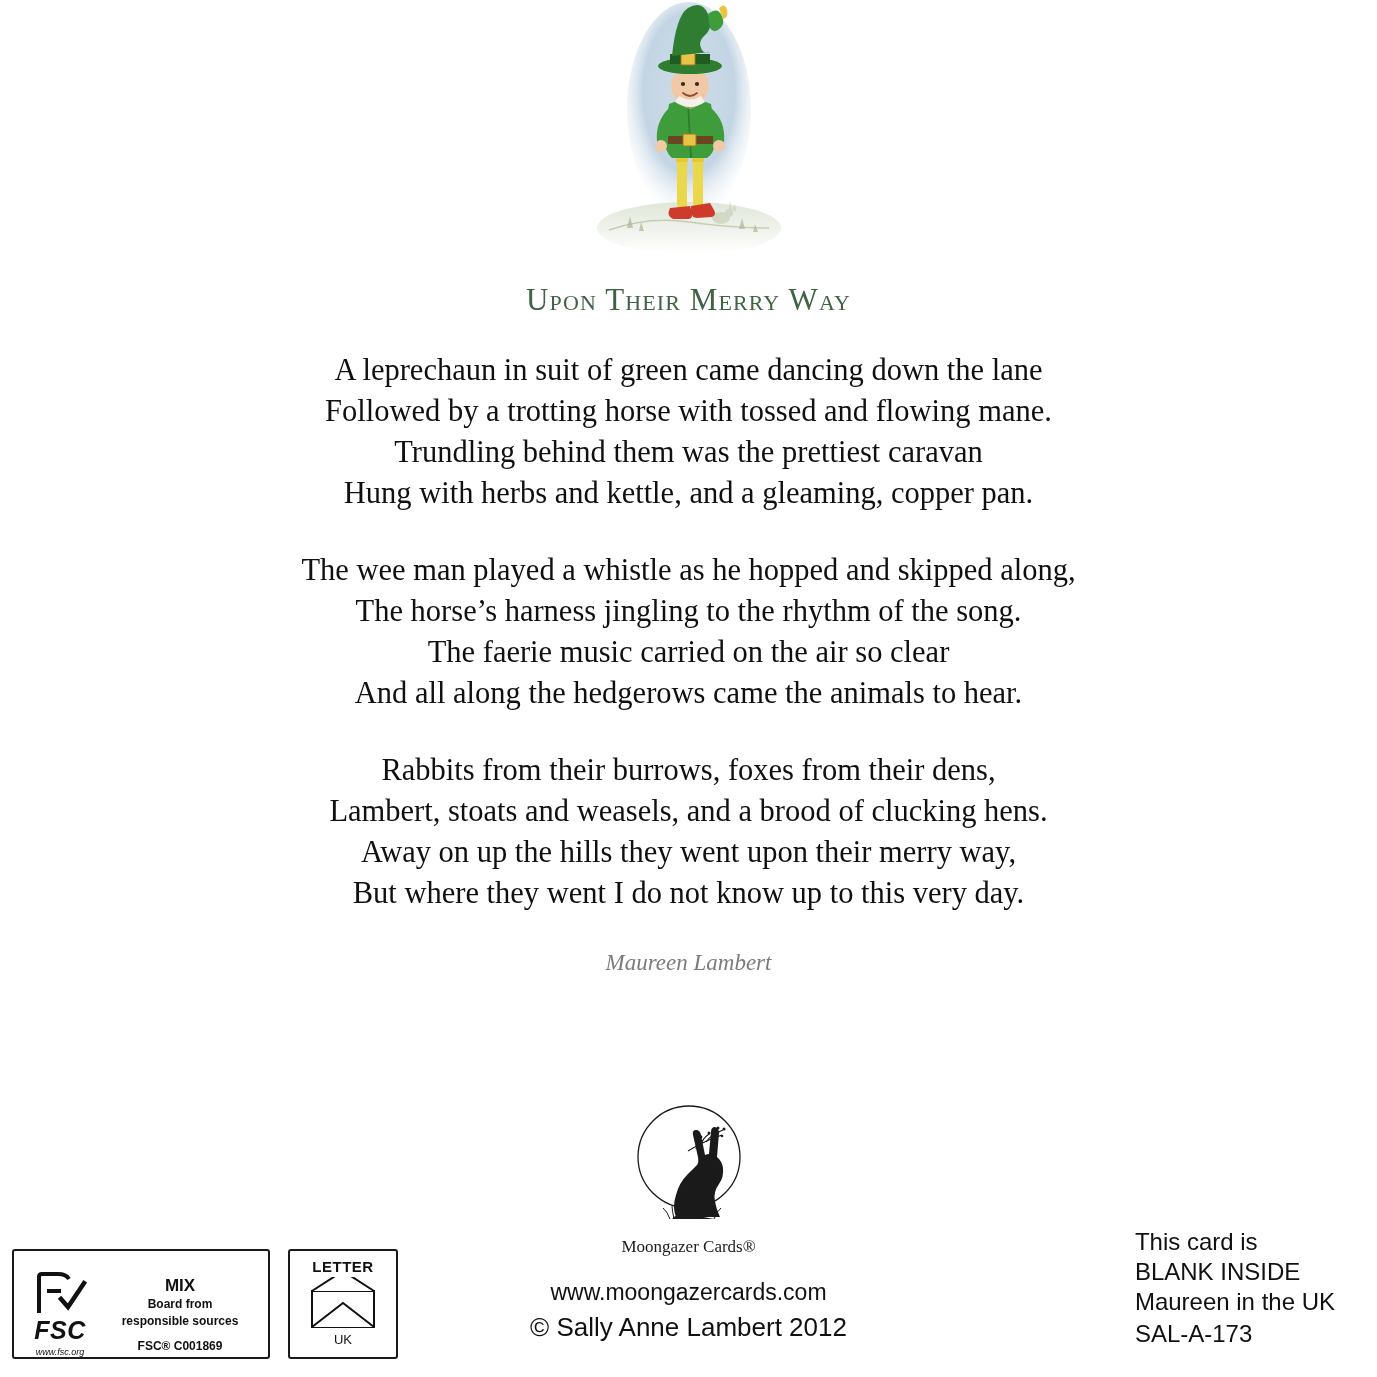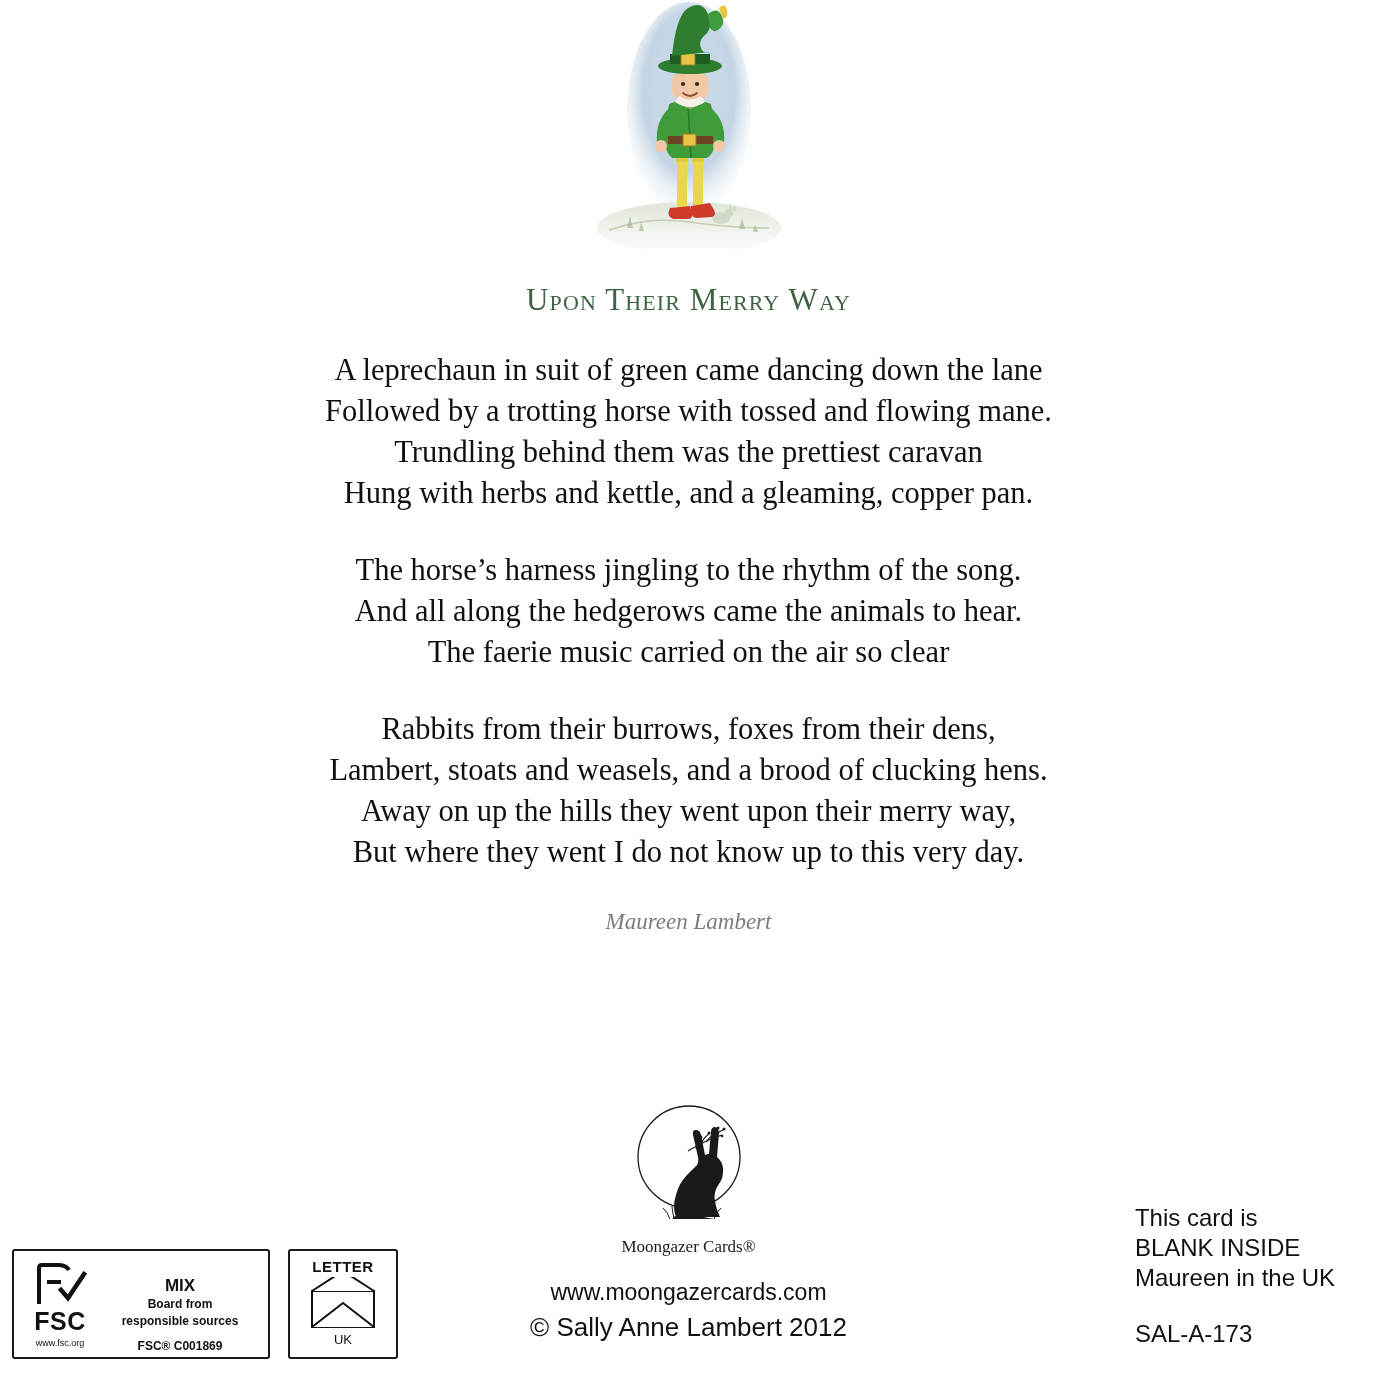--- a/index.html
+++ b/index.html
@@ -101,44 +101,45 @@
   .card-info {
     position: absolute;
     right: 42px;
     bottom: 28px;
     text-align: left;
     font-family: "Liberation Sans", sans-serif;
     font-size: 24px;
     line-height: 30px;
     color: #111111;
   }
-  .card-info .code { margin-top: 26px; }
+  .card-info .code { margin-top: 2px; }
 
   
   .fsc {
     position: absolute;
     left: 12px;
     bottom: 18px;
     width: 258px;
     height: 110px;
     border: 2px solid #1a1a1a;
     border-radius: 3px;
     box-sizing: border-box;
     display: flex;
     align-items: stretch;
     background: #fff;
   }
   .fsc-left {
     width: 92px;
     display: flex;
     flex-direction: column;
     align-items: center;
-    justify-content: center;
+    justify-content: flex-end;
     border-right: 0;
     position: relative;
+    font-style: italic;
   }
   .fsc-mark { width: 58px; height: 46px; }
   .fsc-word {
     font-family: "Liberation Sans", sans-serif;
     font-weight: bold;
     font-size: 25px;
     letter-spacing: 0.5px;
     color: #111;
     line-height: 1;
     margin-top: 3px;
@@ -289,23 +290,24 @@
 <div class="poem-title">Upon Their Merry Way</div>
 
 <div class="poem">
   <div class="stanza">
     <div class="line">A leprechaun in suit of green came dancing down the lane</div>
     <div class="line">Followed by a trotting horse with tossed and flowing mane.</div>
     <div class="line">Trundling behind them was the prettiest caravan</div>
     <div class="line">Hung with herbs and kettle, and a gleaming, copper pan.</div>
   </div>
   <div class="stanza">
+    <div class="line">The wee man played a whistle as he hopped and skipped along,</div>
     <div class="line">The horse’s harness jingling to the rhythm of the song.</div>
+    <div class="line">The faerie music carried on the air so clear</div>
     <div class="line">And all along the hedgerows came the animals to hear.</div>
-    <div class="line">The faerie music carried on the air so clear</div>
   </div>
   <div class="stanza">
     <div class="line">Rabbits from their burrows, foxes from their dens,</div>
     <div class="line">Lambert, stoats and weasels, and a brood of clucking hens.</div>
     <div class="line">Away on up the hills they went upon their merry way,</div>
     <div class="line">But where they went I do not know up to this very day.</div>
   </div>
   <div class="attribution">Maureen Lambert</div>
 </div>
 

